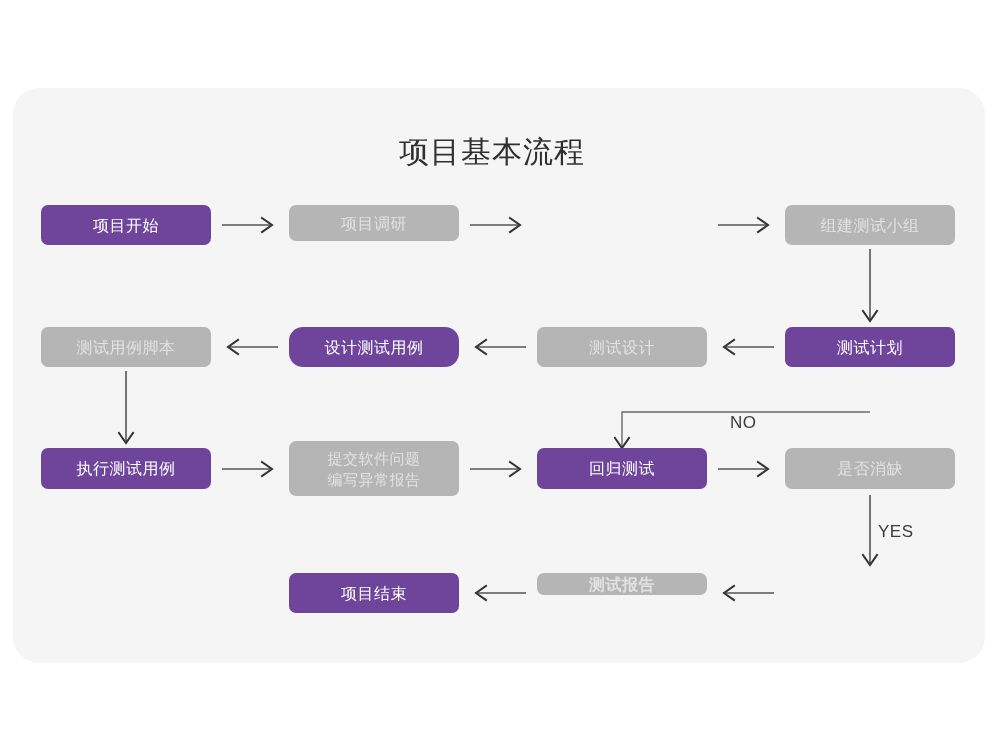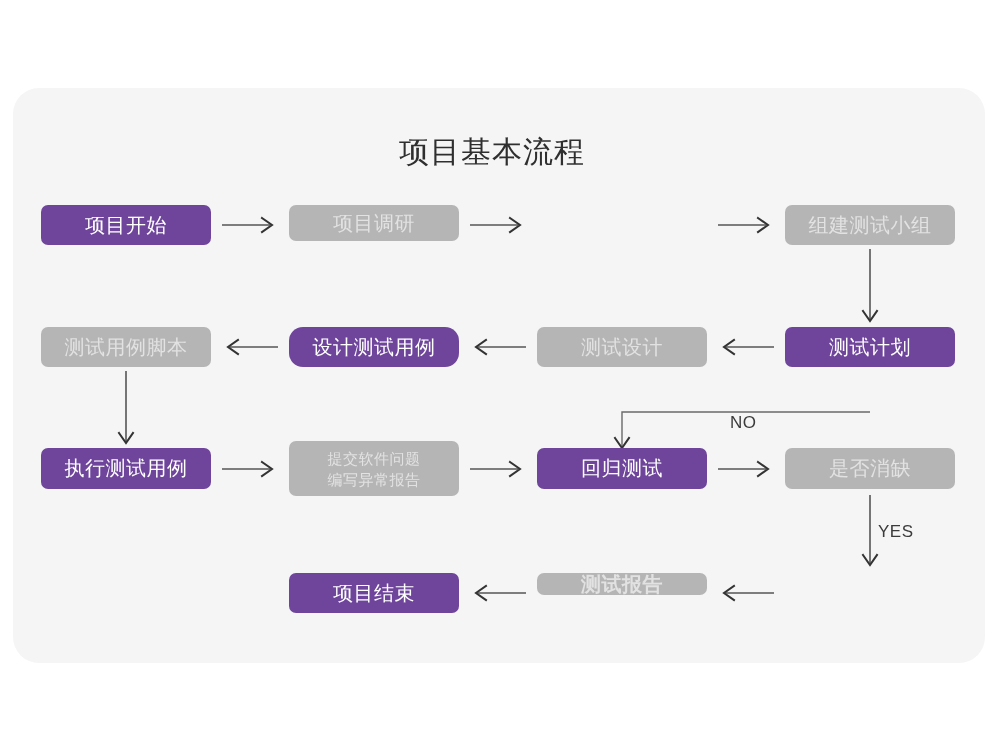--- a/index.html
+++ b/index.html
@@ -48,21 +48,21 @@
 
   
   .node {
     position: absolute;
     box-sizing: border-box;
     border-radius: 7px;
     display: flex;
     align-items: center;
     justify-content: center;
     text-align: center;
-    font-size: 20px;
+    font-size: 16px;
     line-height: 23px;
     letter-spacing: 0.5px;
     white-space: pre-line;
     user-select: none;
   }
   .node.purple {
     background: #6f459c;
     color: #ffffff;
   }
   .node.gray {

